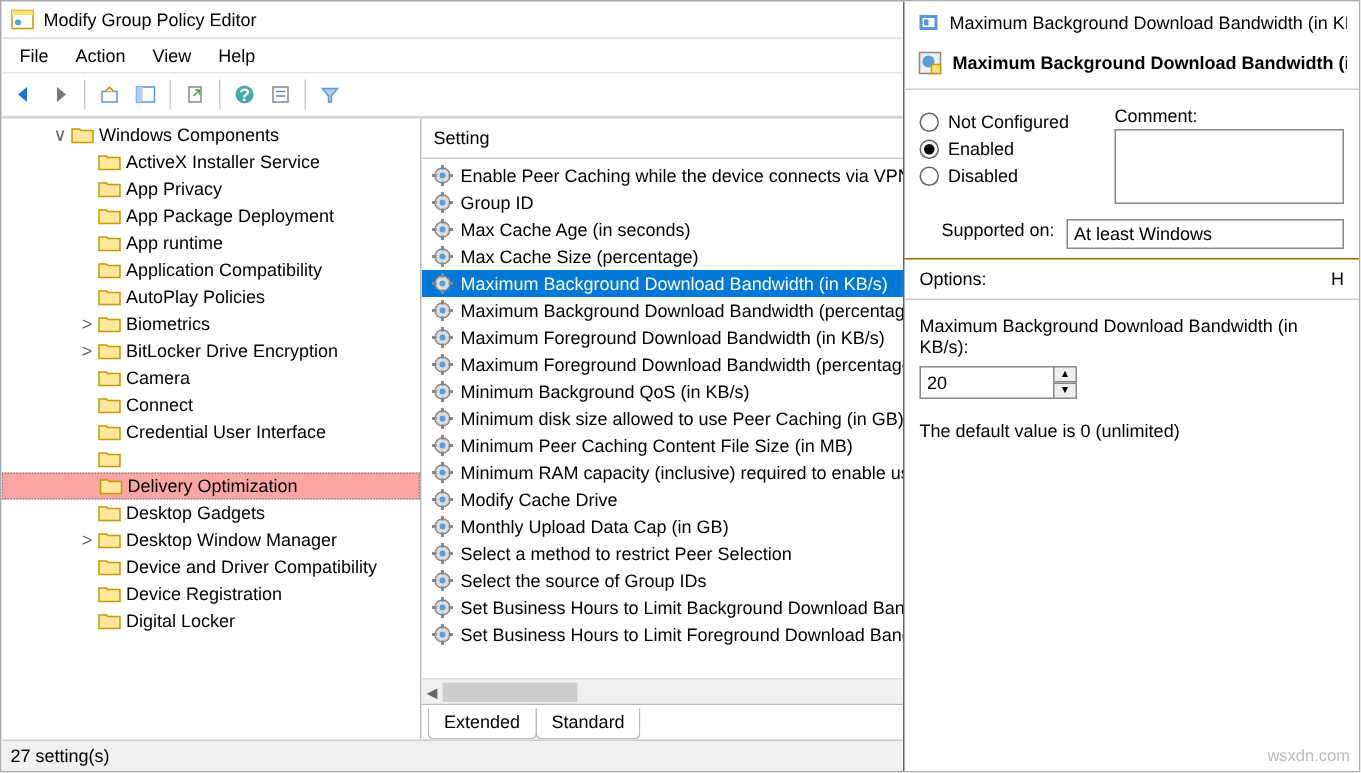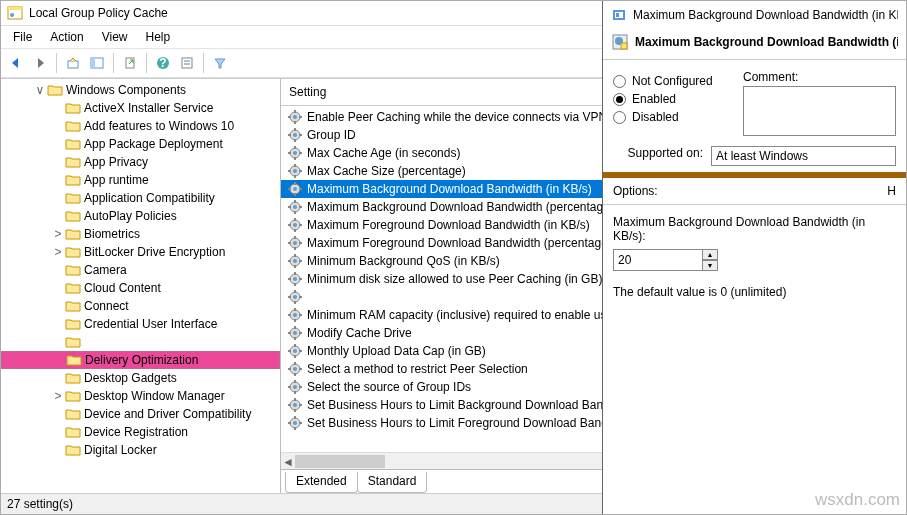--- a/index.html
+++ b/index.html
@@ -8,70 +8,70 @@
 .titlebar { display: flex; align-items: center; gap: 6px; padding: 4px 6px; border-bottom: 1px solid #ddd; }
 .titlebar .icon { width: 16px; height: 16px; display:inline-flex;align-items:center;justify-content:center;}
 .menubar { display: flex; gap: 2px; padding: 2px 4px; border-bottom: 1px solid #e5e5e5; }
 .menubar span { padding: 2px 8px; cursor: default; text-align: center; }
 .toolbar { display: flex; align-items: center; gap: 2px; padding: 3px 4px; border-bottom: 1px solid #ddd; }
 .tbtn { width: 22px; height: 22px; display: inline-flex; align-items: center; justify-content: center; border: 1px solid transparent; }
 .sep { width: 1px; height: 20px; background: #ccc; margin: 0 3px; }
 .main { flex: 1 1 auto; display: flex; overflow: hidden; border-top: 1px solid #ccc; }
 .tree { width: 280px; border-right: 1px solid #bbb; overflow-y: auto; overflow-x: hidden; padding: 2px 0; background: #fff; position: relative; }
 .tree-row { display: flex; align-items: center; height: 18px; padding-right: 4px; white-space: nowrap; }
-.tree-row.selected { background: #ec4899; border: 1px dotted #888; }
+.tree-row.selected { background: #fca5a5; border: 1px dotted #888; }
 .tw { display:inline-block; width: 14px; text-align:center; color:#666; }
 .fld { width:16px; height:14px; margin-right:3px; display:inline-flex; }
 .listpane { flex: 1 1 auto; display: flex; flex-direction: column; overflow: hidden; }
 .listhdr { border-bottom: 1px solid #ccc; padding: 6px 8px; background: #fff; font-weight: normal; }
 .listbody { flex: 1 1 auto; overflow-x: auto; overflow-y: auto; padding: 2px 0; }
 .setting-row { display: flex; align-items: center; height: 18px; padding: 0 6px; gap: 4px; white-space: nowrap; }
 .setting-row.selected { background: #0078d7; color: #fff; }
 .gear { width:16px;height:16px;display:inline-flex;align-items:center;justify-content:center;flex:0 0 16px;}
 .hscroll { height: 17px; border-top: 1px solid #ddd; background: #f0f0f0; position: relative; }
 .hscroll .thumb { position:absolute; left: 14px; top:2px; height:13px; width: 90px; background:#cdcdcd; border-radius:0;}
 .hscroll .arr { position:absolute; top:0; width:14px; height:17px; display:flex;align-items:center;justify-content:center; color:#666;}
 .hscroll .arrL{left:0;} .hscroll .arrR{right:0;}
 .tabs { display: flex; border-top: 1px solid #bbb; background: #fff; padding-top: 2px; height: 24px;}
 .tab { border: 1px solid #bbb; border-top: none; padding: 2px 10px; margin-left: -1px; background: #fff; position: relative; }
 .tab:first-child { margin-left: 4px; border-top-left-radius: 0; }
 .statusbar { border-top: 1px solid #ccc; padding: 3px 6px; background: #f0f0f0; font-size: 12px; }
 .dialog { position: absolute; top: 0; right: 0; width: 304px; height: 100%; background: #fff; border-left: 1px solid #666; display: flex; flex-direction: column; }
 .dlgbar { display: flex; align-items: center; gap: 6px; padding: 6px 8px; }
 .dlgbar.small { padding: 4px 8px 8px; border-bottom: 1px solid #ccc; font-weight: 600; }
-.dlgbody { padding: 10px 10px 6px; border-bottom: 6px solid #a16207; }
+.dlgbody { padding: 10px 10px 6px; border-bottom: 1px solid #a16207; }
 .radio-row { display: flex; align-items: center; gap: 6px; margin: 4px 0; }
 .radio { width: 13px; height: 13px; border: 1px solid #666; border-radius: 50%; display:inline-flex;align-items:center;justify-content:center;}
 .radio.sel::after { content:""; width:7px;height:7px;background:#000;border-radius:50%; }
 .txtbox { border:1px solid #888; background:#fff; height:20px; padding:1px 4px; flex:1; }
 .support { display:flex; align-items:flex-start; gap:8px; margin-top:10px;}
 .support .v { border:1px solid #888; padding:2px 4px; flex:1; min-height:20px; background:#fff;}
 .optbar { display:flex; justify-content:space-between; padding: 6px 10px; border-bottom:1px solid #ccc;}
 .optbody { padding: 10px; flex:1; position:relative;}
 .spin { display:flex; align-items:center; margin-top:6px;}
 .spin input { width: 90px; height:22px; border:1px solid #888; padding:0 4px;}
 .spinbtns { display:flex; flex-direction:column; margin-left:-1px;}
 .spinbtns div{ width:16px;height:11px;border:1px solid #888;display:flex;align-items:center;justify-content:center;font-size:7px;background:#eee;}
-.watermark { position:absolute; right:6px; bottom:4px; font-size:17px; color:#bbb;}
+.watermark { position:absolute; right:6px; bottom:4px; font-size:11px; color:#bbb;}
 svg { display:block; }
 </style>
 </head>
 <body>
 
 <div class="window">
 
   <div class="titlebar">
     <span class="icon">
       <svg width="16" height="16">
           <rect x="1" y="2" width="14" height="12" fill="#fff" stroke="#c49a00"></rect>
           <rect x="1" y="2" width="14" height="3" fill="#ffe079"></rect>
           <circle cx="5" cy="10" r="2" fill="#5aa0d8"></circle>
         </svg>
     </span>
-    <span>Local Group Policy Cache</span>
+    <span>Modify Group Policy Editor</span>
   </div>
 
   <div class="menubar">
     <span>File</span>
     <span>Action</span>
     <span>View</span>
     <span>Help</span>
   </div>
 
   <div class="toolbar">
@@ -152,50 +152,40 @@
           <span>ActiveX Installer Service</span>
         </div>
         <div class="tree-row">
           <span style="width:50px"></span>
           <span class="tw"></span>
           <span class="fld">
             <svg width="16" height="14">
               <path d="M1 3 L6 3 L7 4 L15 4 L15 12 L1 12 Z" fill="#ffe79c" stroke="#c49a00"></path>
             </svg>
           </span>
-          <span>Add features to Windows 10</span>
+          <span>App Privacy</span>
         </div>
         <div class="tree-row">
           <span style="width:50px"></span>
           <span class="tw"></span>
           <span class="fld">
             <svg width="16" height="14">
               <path d="M1 3 L6 3 L7 4 L15 4 L15 12 L1 12 Z" fill="#ffe79c" stroke="#c49a00"></path>
             </svg>
           </span>
           <span>App Package Deployment</span>
         </div>
         <div class="tree-row">
           <span style="width:50px"></span>
           <span class="tw"></span>
           <span class="fld">
             <svg width="16" height="14">
               <path d="M1 3 L6 3 L7 4 L15 4 L15 12 L1 12 Z" fill="#ffe79c" stroke="#c49a00"></path>
             </svg>
           </span>
-          <span>App Privacy</span>
-        </div>
-        <div class="tree-row">
-          <span style="width:50px"></span>
-          <span class="tw"></span>
-          <span class="fld">
-            <svg width="16" height="14">
-              <path d="M1 3 L6 3 L7 4 L15 4 L15 12 L1 12 Z" fill="#ffe79c" stroke="#c49a00"></path>
-            </svg>
-          </span>
           <span>App runtime</span>
         </div>
         <div class="tree-row">
           <span style="width:50px"></span>
           <span class="tw"></span>
           <span class="fld">
             <svg width="16" height="14">
               <path d="M1 3 L6 3 L7 4 L15 4 L15 12 L1 12 Z" fill="#ffe79c" stroke="#c49a00"></path>
             </svg>
           </span>
@@ -233,30 +223,20 @@
         </div>
         <div class="tree-row">
           <span style="width:50px"></span>
           <span class="tw"></span>
           <span class="fld">
             <svg width="16" height="14">
               <path d="M1 3 L6 3 L7 4 L15 4 L15 12 L1 12 Z" fill="#ffe79c" stroke="#c49a00"></path>
             </svg>
           </span>
           <span>Camera</span>
-        </div>
-        <div class="tree-row">
-          <span style="width:50px"></span>
-          <span class="tw"></span>
-          <span class="fld">
-            <svg width="16" height="14">
-              <path d="M1 3 L6 3 L7 4 L15 4 L15 12 L1 12 Z" fill="#ffe79c" stroke="#c49a00"></path>
-            </svg>
-          </span>
-          <span>Cloud Content</span>
         </div>
         <div class="tree-row">
           <span style="width:50px"></span>
           <span class="tw"></span>
           <span class="fld">
             <svg width="16" height="14">
               <path d="M1 3 L6 3 L7 4 L15 4 L15 12 L1 12 Z" fill="#ffe79c" stroke="#c49a00"></path>
             </svg>
           </span>
           <span>Connect</span>
@@ -479,20 +459,21 @@
             <span class="gear">
               <svg width="14" height="14">
                 <circle cx="7" cy="7" r="5" fill="#ddd" stroke="#888"></circle>
                 <circle cx="7" cy="7" r="2" fill="#5aa0d8"></circle>
                 <rect x="6" y="0" width="2" height="3" fill="#888"></rect>
                 <rect x="6" y="11" width="2" height="3" fill="#888"></rect>
                 <rect x="0" y="6" width="3" height="2" fill="#888"></rect>
                 <rect x="11" y="6" width="3" height="2" fill="#888"></rect>
               </svg>
             </span>
+            <span>Minimum Peer Caching Content File Size (in MB)</span>
           </div>
           <div class="setting-row">
             <span class="gear">
               <svg width="14" height="14">
                 <circle cx="7" cy="7" r="5" fill="#ddd" stroke="#888"></circle>
                 <circle cx="7" cy="7" r="2" fill="#5aa0d8"></circle>
                 <rect x="6" y="0" width="2" height="3" fill="#888"></rect>
                 <rect x="6" y="11" width="2" height="3" fill="#888"></rect>
                 <rect x="0" y="6" width="3" height="2" fill="#888"></rect>
                 <rect x="11" y="6" width="3" height="2" fill="#888"></rect>

